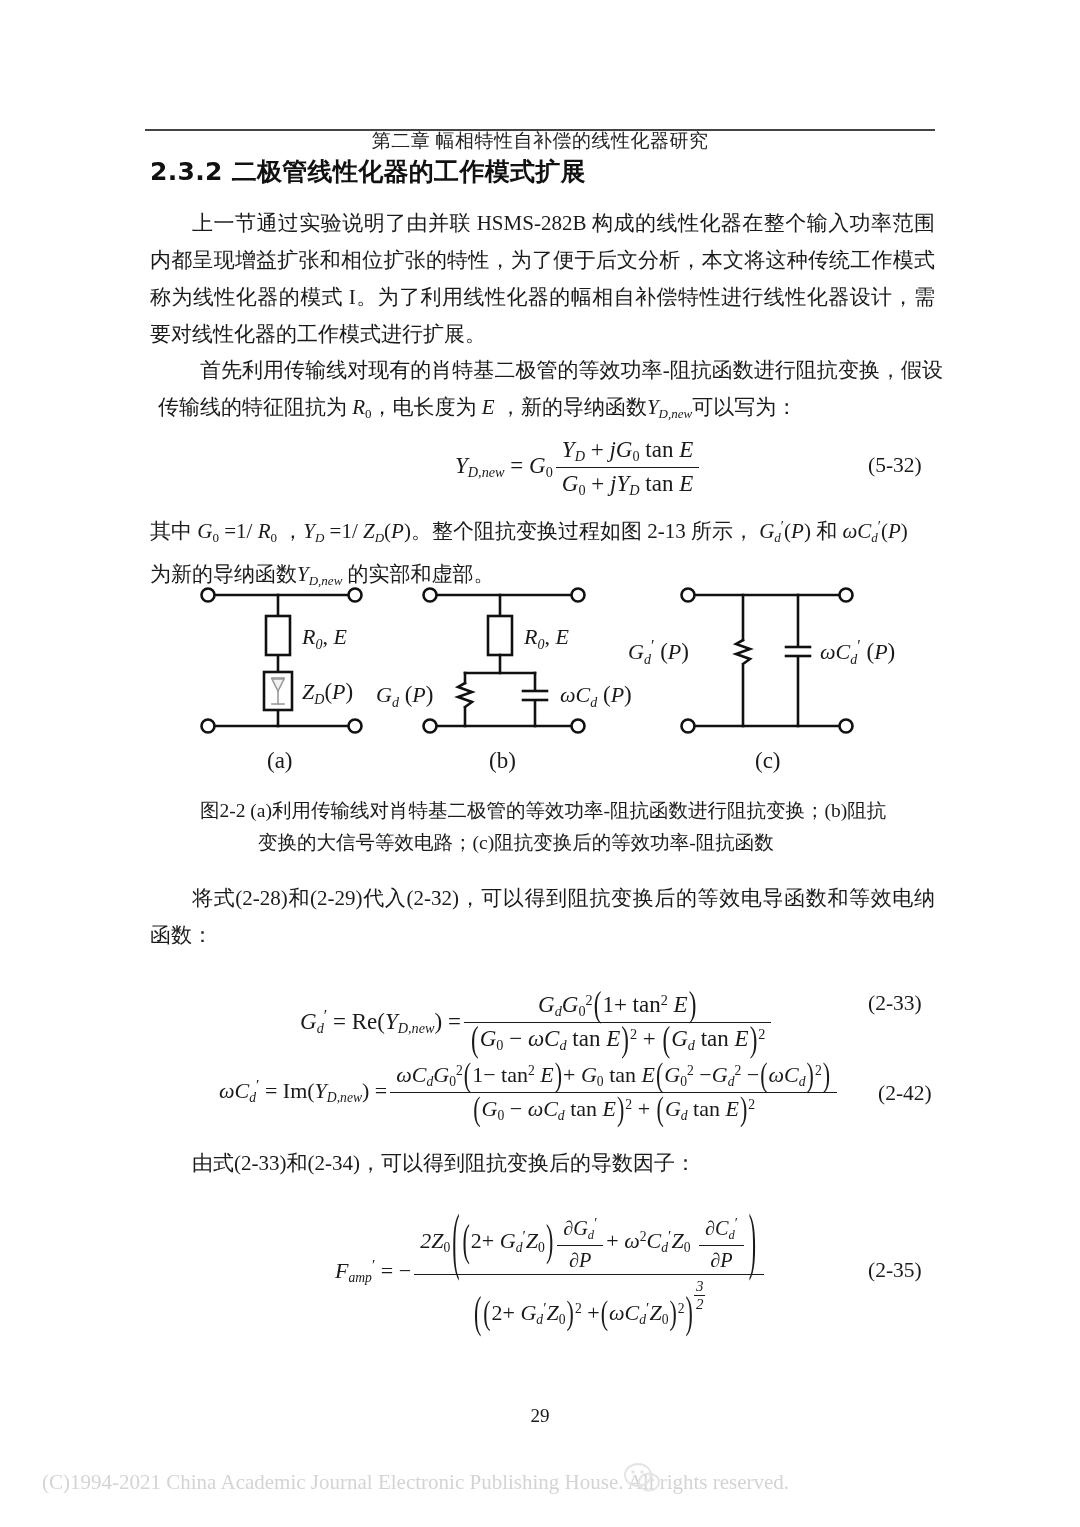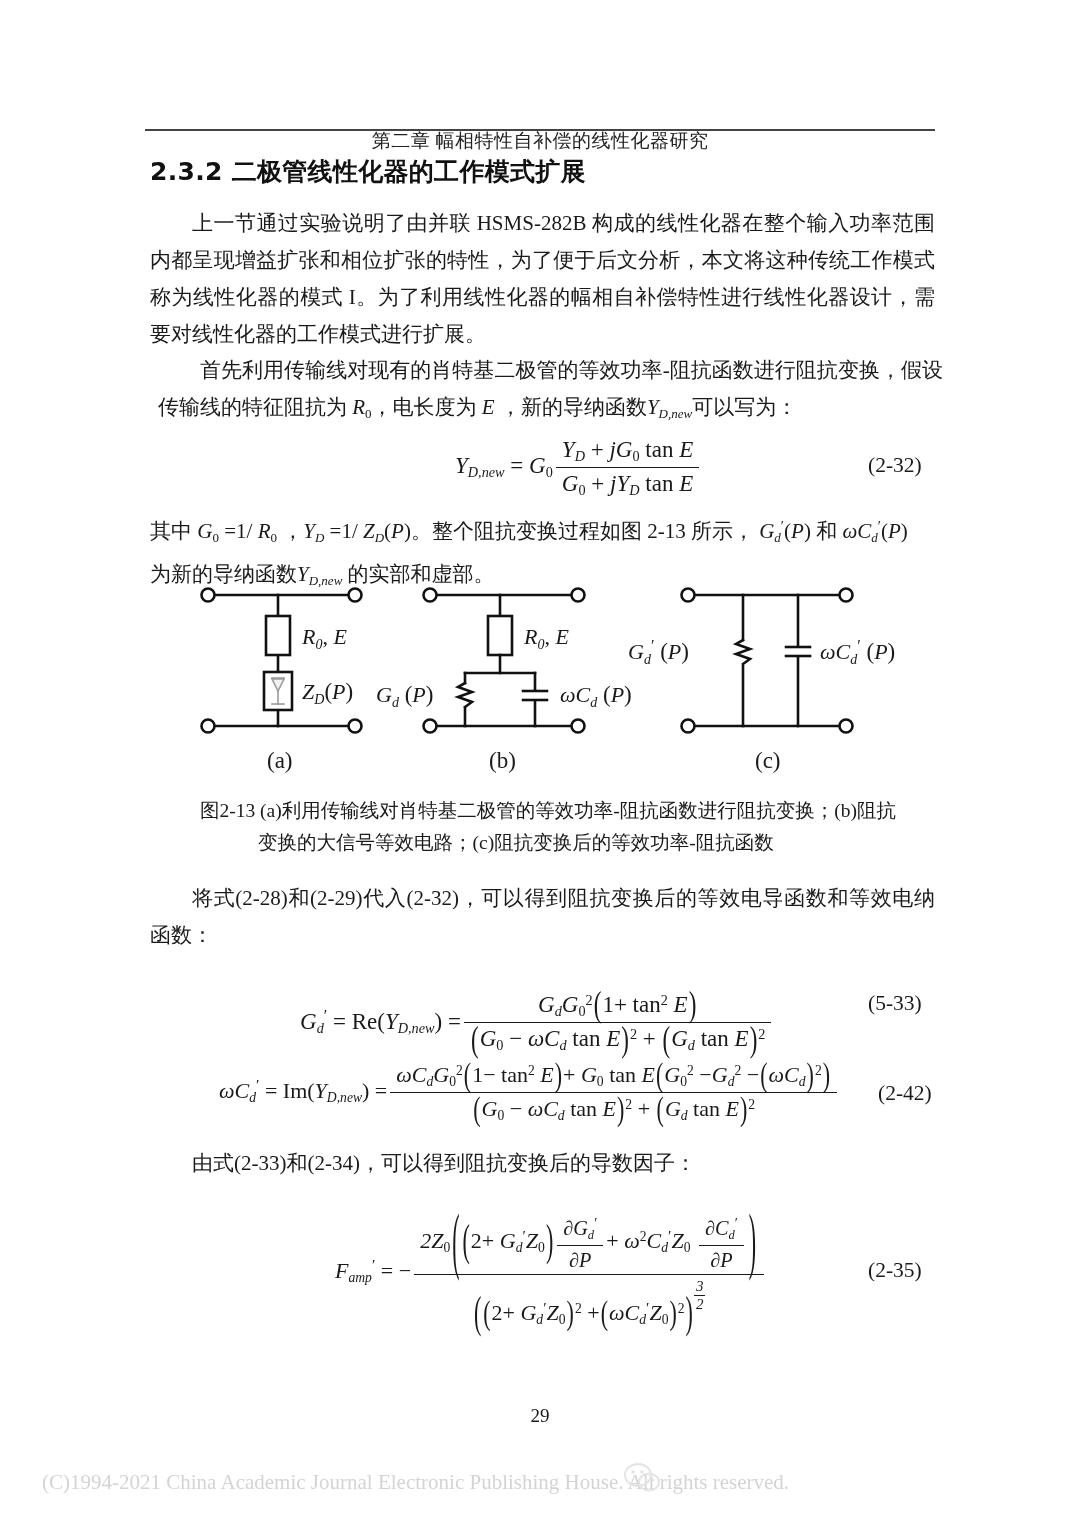--- a/index.html
+++ b/index.html
@@ -213,21 +213,21 @@
   <div class="para p2">
     <span>首先利用传输线对现有的肖特基二极管的等效功率-阻抗函数进行阻抗变换，假设传输线的特征阻抗为</span><span class="mi">&nbsp;R<sub class="smn">0</sub></span><span>，电长度为</span><span class="mi">&nbsp;E&nbsp;</span><span>，新的导纳函数</span><span class="mi">Y<sub class="sm">D,new</sub></span><span>可以写为：</span>
   </div>
 
   <div class="eq-wrap" style="left:455px; top:437px;">
     <span class="mi">Y<sub class="sm">D,new</sub>&nbsp;<span class="mup">=</span>&nbsp;G<sub class="smn">0</sub></span><span class="frac">
       <span class="num mi">Y<sub class="sm">D</sub> <span class="mup">+</span> <span class="mi">j</span>G<sub class="smn">0</sub> <span class="mup">tan</span> E</span>
       <span class="den mi">G<sub class="smn">0</sub> <span class="mup">+</span> <span class="mi">j</span>Y<sub class="sm">D</sub> <span class="mup">tan</span> E</span>
     </span>
   </div>
-  <div class="eq-num" style="left:868px; top:453px;">(2-32)</div>
+  <div class="eq-num" style="left:868px; top:453px;">(5-32)</div>
 
   <div class="para p3">
     <span>其中</span><span class="mi">&nbsp;G<sub class="smn">0</sub><span class="mup">&nbsp;=1/&nbsp;</span>R<sub class="smn">0</sub></span><span class="mup">&nbsp;，</span><span class="mi">Y<sub class="sm">D</sub><span class="mup">&nbsp;=1/&nbsp;</span>Z<sub class="sm">D</sub><span class="mup">(</span>P<span class="mup">)</span></span><span>。整个阻抗变换过程如图 2-13 所示，</span><span class="mi">&nbsp;G<sub class="sm">d</sub><sup class="pr">′</sup><span class="mup">(</span>P<span class="mup">)</span>&nbsp;</span><span>和</span><span class="mi">&nbsp;ωC<sub class="sm">d</sub><sup class="pr">′</sup><span class="mup">(</span>P<span class="mup">)</span></span><br><span>为新的导纳函数</span><span class="mi">Y<sub class="sm">D,new</sub>&nbsp;</span><span>的实部和虚部。</span>
   </div>
 
   <div class="figure">
     <svg width="710" height="200" viewBox="0 0 710 200">
       <g stroke="#111" stroke-width="2.6" fill="none" stroke-linecap="square">
 
         <g>
@@ -314,33 +314,33 @@
         <text x="299" y="190" font-size="23">(b)</text>
 
         <text x="438" y="81" font-size="22" font-style="italic">G<tspan font-size="14" dy="5">d</tspan><tspan font-size="16" dy="-13" font-style="normal">′</tspan><tspan font-size="23" dy="8" font-style="normal"> (</tspan><tspan font-size="22" font-style="italic">P</tspan><tspan font-size="23" font-style="normal">)</tspan></text>
         <text x="630" y="81" font-size="22" font-style="italic">ωC<tspan font-size="14" dy="5">d</tspan><tspan font-size="16" dy="-13" font-style="normal">′</tspan><tspan font-size="23" dy="8" font-style="normal"> (</tspan><tspan font-size="22" font-style="italic">P</tspan><tspan font-size="23" font-style="normal">)</tspan></text>
         <text x="565" y="190" font-size="23">(c)</text>
       </g>
     </svg>
   </div>
 
   <div class="fig-caption">
-    <span>图2-13  (a)利用传输线对肖特基二极管的等效功率-阻抗函数进行阻抗变换；(b)阻抗</span>
+    <span>图2-2  (a)利用传输线对肖特基二极管的等效功率-阻抗函数进行阻抗变换；(b)阻抗</span>
     <span class="l2">变换的大信号等效电路；(c)阻抗变换后的等效功率-阻抗函数</span>
   </div>
 
   <div class="para p4">将式(2-28)和(2-29)代入(2-32)，可以得到阻抗变换后的等效电导函数和等效电纳函数：</div>
 
   <div class="eq-wrap" style="left:300px; top:992px;">
     <span class="mi">G<sub class="sm">d</sub><sup class="pr">′</sup>&nbsp;<span class="mup">= Re(</span>Y<sub class="sm">D,new</sub><span class="mup">) =</span></span><span class="frac">
       <span class="num mi">G<sub class="sm">d</sub>G<sub class="smn">0</sub><sup class="sq">2</sup><span class="bigparen">(</span><span class="mup">1+ tan</span><sup class="sq">2</sup> E<span class="bigparen">)</span></span>
       <span class="den mi"><span class="bigparen">(</span>G<sub class="smn">0</sub> <span class="mup">−</span> ωC<sub class="sm">d</sub> <span class="mup">tan</span> E<span class="bigparen">)</span><sup class="sq">2</sup> <span class="mup">+</span> <span class="bigparen">(</span>G<sub class="sm">d</sub> <span class="mup">tan</span> E<span class="bigparen">)</span><sup class="sq">2</sup></span>
     </span>
   </div>
-  <div class="eq-num" style="left:868px; top:991px;">(5-33)</div>
+  <div class="eq-num" style="left:868px; top:991px;">(2-33)</div>
 
   <div class="eq-wrap" style="left:219px; top:1062px; font-size:22px;">
     <span class="mi">ωC<sub class="sm">d</sub><sup class="pr">′</sup>&nbsp;<span class="mup">= Im(</span>Y<sub class="sm">D,new</sub><span class="mup">) =</span></span><span class="frac">
       <span class="num mi">ωC<sub class="sm">d</sub>G<sub class="smn">0</sub><sup class="sq">2</sup><span class="bigparen">(</span><span class="mup">1− tan</span><sup class="sq">2</sup> E<span class="bigparen">)</span><span class="mup">+</span> G<sub class="smn">0</sub> <span class="mup">tan</span> E<span class="bigparen">(</span>G<sub class="smn">0</sub><sup class="sq">2</sup> <span class="mup">−</span>G<sub class="sm">d</sub><sup class="sq">2</sup> <span class="mup">−</span><span class="bigparen">(</span>ωC<sub class="sm">d</sub><span class="bigparen">)</span><sup class="sq">2</sup><span class="bigparen">)</span></span>
       <span class="den mi"><span class="bigparen">(</span>G<sub class="smn">0</sub> <span class="mup">−</span> ωC<sub class="sm">d</sub> <span class="mup">tan</span> E<span class="bigparen">)</span><sup class="sq">2</sup> <span class="mup">+</span> <span class="bigparen">(</span>G<sub class="sm">d</sub> <span class="mup">tan</span> E<span class="bigparen">)</span><sup class="sq">2</sup></span>
     </span>
   </div>
   <div class="eq-num" style="left:878px; top:1081px;">(2-42)</div>
 
   <div class="para p5">由式(2-33)和(2-34)，可以得到阻抗变换后的导数因子：</div>

